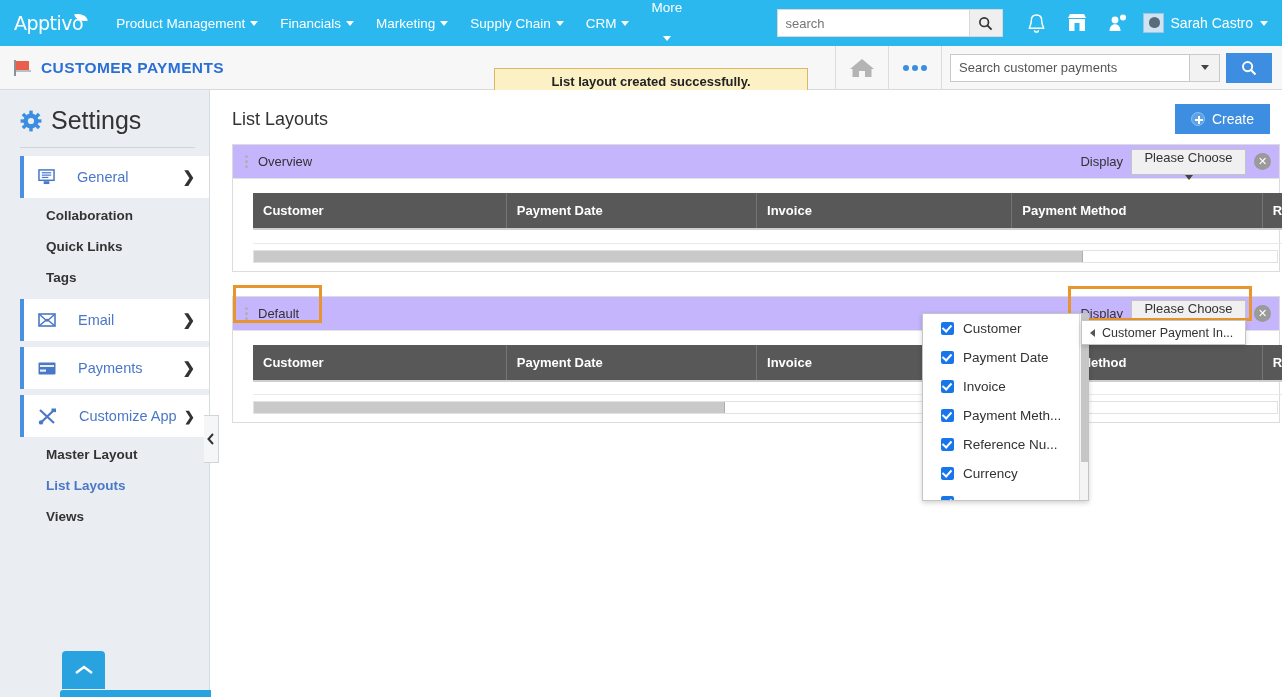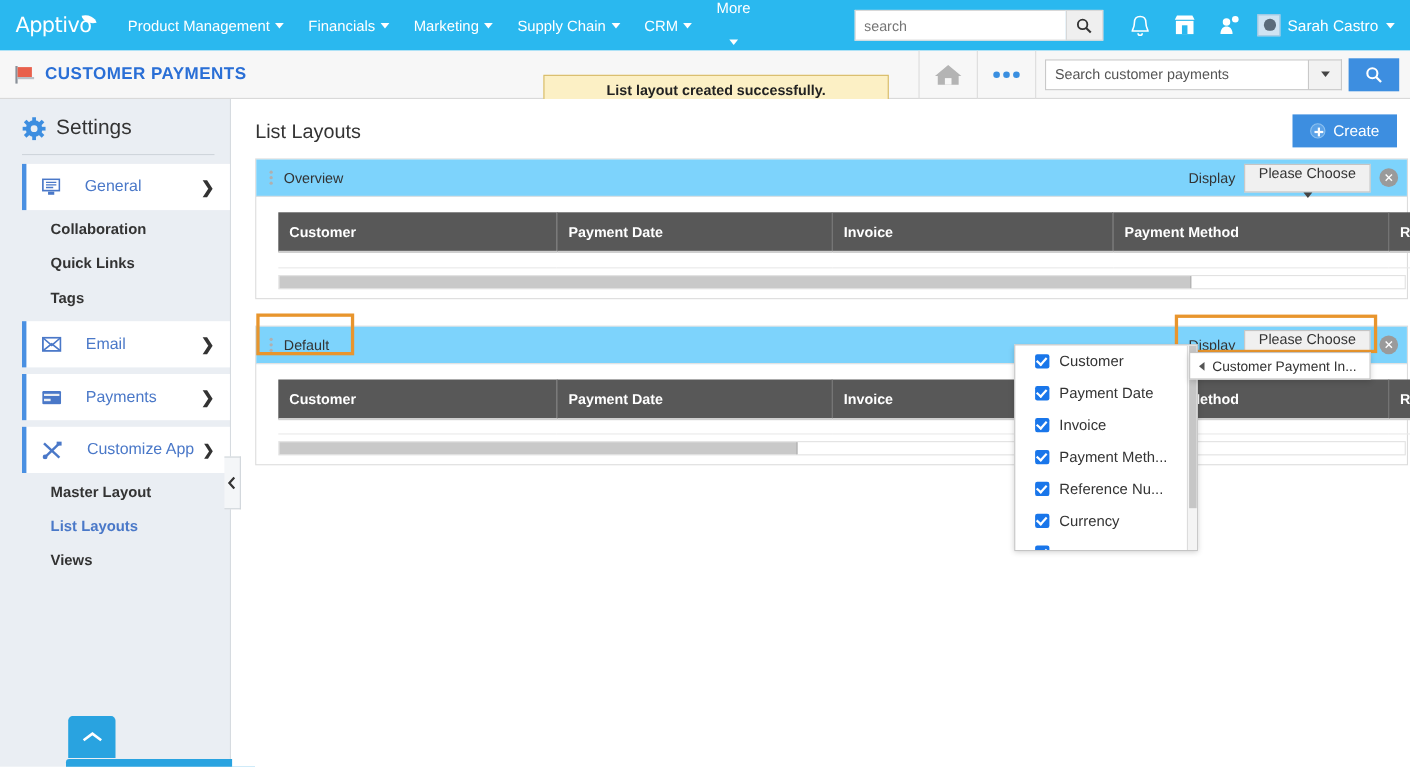--- a/index.html
+++ b/index.html
@@ -126,21 +126,21 @@
 
   
   .sidebar {
     position: absolute; left: 0; top: 90px;
     width: 210px; height: 607px;
     background: #eaeef3; border-right: 1px solid #d6dbe0;
   }
   .settings-head {
     display:flex; align-items:center; gap:9px;
     padding: 16px 0 12px 20px;
-    font-size: 19px; color: #333;
+    font-size: 25px; color: #333;
   }
   .divider { height:1px; background:#cfd5db; margin: 0 14px 8px 20px; }
   .side-group {
     display:flex; align-items:center; height:42px;
     background:#fff; border-left: 4px solid #4a90e2;
     margin-left: 20px; margin-bottom: 2px; cursor:pointer;
     position: relative; padding-left: 14px; gap: 22px;
   }
   .side-group .glabel { color:#4a78c8; font-size:14.5px; }
   .side-group .chev {
@@ -194,21 +194,21 @@
     content:""; position:absolute; background:#fff;
   }
   .create-btn .plus::before{left:3px;top:6px;width:8px;height:2px;}
   .create-btn .plus::after{left:6px;top:3px;width:2px;height:8px;}
 
   .panel {
     margin: 0 2px 0 21px; border:1px solid #dcdcdc; background:#fff;
     position:relative;
   }
   .panel-head {
-    height:34px; background:#7dd3fc; border-bottom:1px solid #e2e2e2;
+    height:34px; background:#c4b5fd; border-bottom:1px solid #e2e2e2;
     display:flex; align-items:center; padding-left:12px; position:relative;
   }
   .grip { display:flex; flex-direction:column; gap:2px; margin-right:10px; }
   .grip span { width:3px;height:3px;border-radius:50%;background:#b0b0b0; display:block;}
   .panel-title { font-size:13px; color:#333; }
   .panel-head-right {
     margin-left:auto; display:flex; align-items:center; gap:8px;
     padding-right: 8px;
   }
   .disp-label { font-size:13px; color:#333; }

